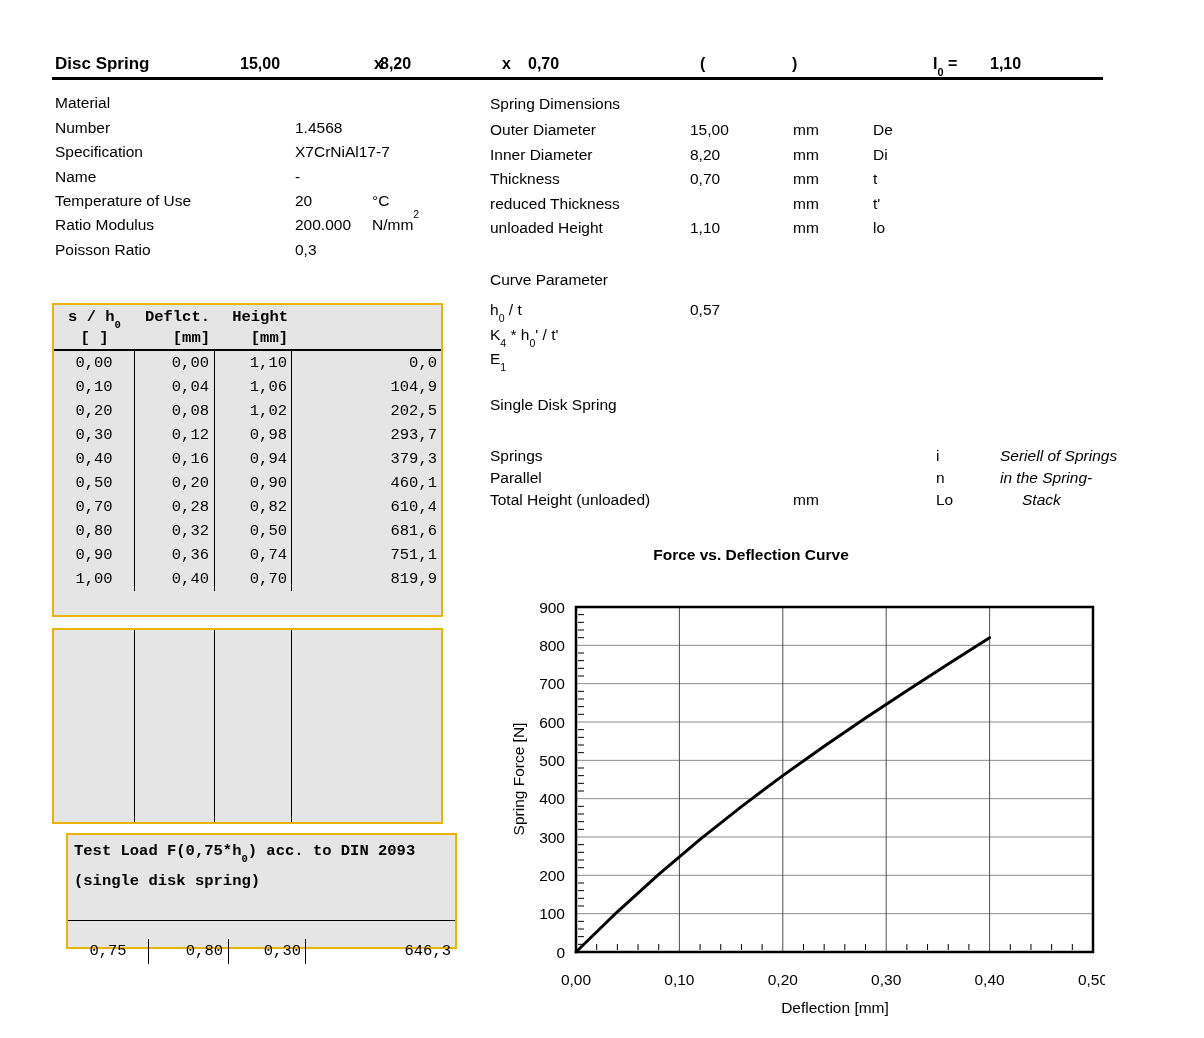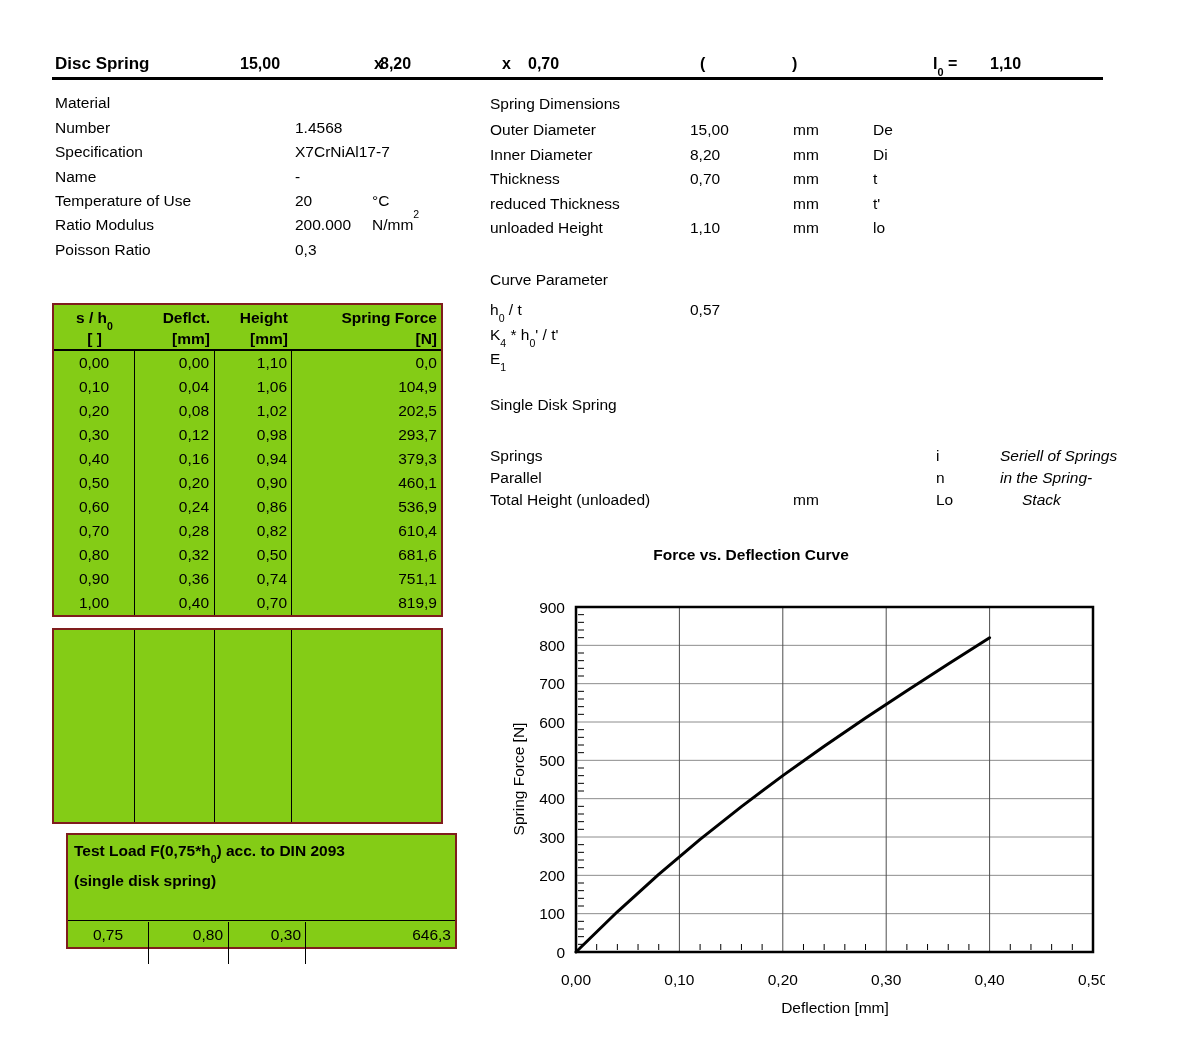--- a/index.html
+++ b/index.html
@@ -13,42 +13,42 @@
   .b { font-weight:400; }
   .it { font-style:italic; }
   .r { }
   sub { font-size:68%; line-height:0; position:relative; top:3px; }
   sup { font-size:68%; line-height:0; position:relative; top:-6px; }
 
   .hdr-title { font-size:17px; font-weight:700; }
   .hdr-val { font-size:16px; font-weight:700; }
   .rule { position:absolute; background:#000; }
 
-  .box { position:absolute; border:2px solid #7f1d1d; background:#84cc16; }
+  .box { position:absolute; border:2px solid #eab308; background:#e5e5e5;font-family:Liberation Mono, monospace; }
 
   
   .ft-head { display:flex; height:46px; border-bottom:2px solid #000; font-weight:700; }
   .ft-head .hcell { padding-top:2px; line-height:21px; }
   .fc1 { width:81px; text-align:center; }
   .fc2 { width:80px; text-align:right; padding-right:5px; }
   .fc3 { width:77px; text-align:right; padding-right:4px; }
   .fc4 { flex:1; text-align:right; padding-right:4px; }
   .ft-body .trow { display:flex; height:24px; }
   .ft-body .cell { line-height:24px; }
   .ft-body .fc1, .ft-body .fc2, .ft-body .fc3,
   .empty-cols .fc1, .empty-cols .fc2, .empty-cols .fc3,
   .tl-row .fc1, .tl-row .fc2, .tl-row .fc3 { border-right:1.5px solid #000; }
   .empty-cols { display:flex; height:100%; }
   .empty-cols .cell { height:100%; }
 
   
   .tl-title { position:absolute; left:6px; font-weight:700; white-space:nowrap; }
   .tl-head { position:absolute; left:0; top:60px; width:100%; display:flex; font-weight:700; }
   .tl-sep { position:absolute; left:0; top:85px; width:100%; border-top:1.5px solid #000; }
-  .tl-row { position:absolute; left:0; top:86.5px; width:100%; height:42px; display:flex; }
+  .tl-row { position:absolute; left:0; top:86.5px; width:100%; height:42px; display:flex;align-items:flex-end; }
   .tl-row .cell { line-height:25px; }
 
   .chart-wrap { position:absolute; left:420px; top:538px; width:685px; height:492px; overflow:hidden; }
   svg text { font-family:"Liberation Sans","DejaVu Sans",sans-serif; fill:#000; }
 </style>
 </head>
 <body>
 
 <span class="abs hdr-title" style="left:55px;top:54px">Disc Spring</span>
 <span class="abs hdr-val r" style="left:240px;top:55px;width:80px">15,00</span>
@@ -124,24 +124,20 @@
       <div>[ ]</div>
     </div>
     <div class="hcell fc2">
       <div>Deflct.</div>
       <div>[mm]</div>
     </div>
     <div class="hcell fc3">
       <div>Height</div>
       <div>[mm]</div>
     </div>
-    <div class="hcell fc4">
-      <div>Spring Force</div>
-      <div>[N]</div>
-    </div>
   </div>
   <div class="ft-body">
       <div class="trow">
         <div class="cell fc1">0,00</div>
         <div class="cell fc2">0,00</div>
         <div class="cell fc3">1,10</div>
         <div class="cell fc4">0,0</div>
       </div>
       <div class="trow">
         <div class="cell fc1">0,10</div>
@@ -165,26 +161,20 @@
         <div class="cell fc1">0,40</div>
         <div class="cell fc2">0,16</div>
         <div class="cell fc3">0,94</div>
         <div class="cell fc4">379,3</div>
       </div>
       <div class="trow">
         <div class="cell fc1">0,50</div>
         <div class="cell fc2">0,20</div>
         <div class="cell fc3">0,90</div>
         <div class="cell fc4">460,1</div>
-      </div>
-      <div class="trow">
-        <div class="cell fc1">0,60</div>
-        <div class="cell fc2">0,24</div>
-        <div class="cell fc3">0,86</div>
-        <div class="cell fc4">536,9</div>
       </div>
       <div class="trow">
         <div class="cell fc1">0,70</div>
         <div class="cell fc2">0,28</div>
         <div class="cell fc3">0,82</div>
         <div class="cell fc4">610,4</div>
       </div>
       <div class="trow">
         <div class="cell fc1">0,80</div>
         <div class="cell fc2">0,32</div>

